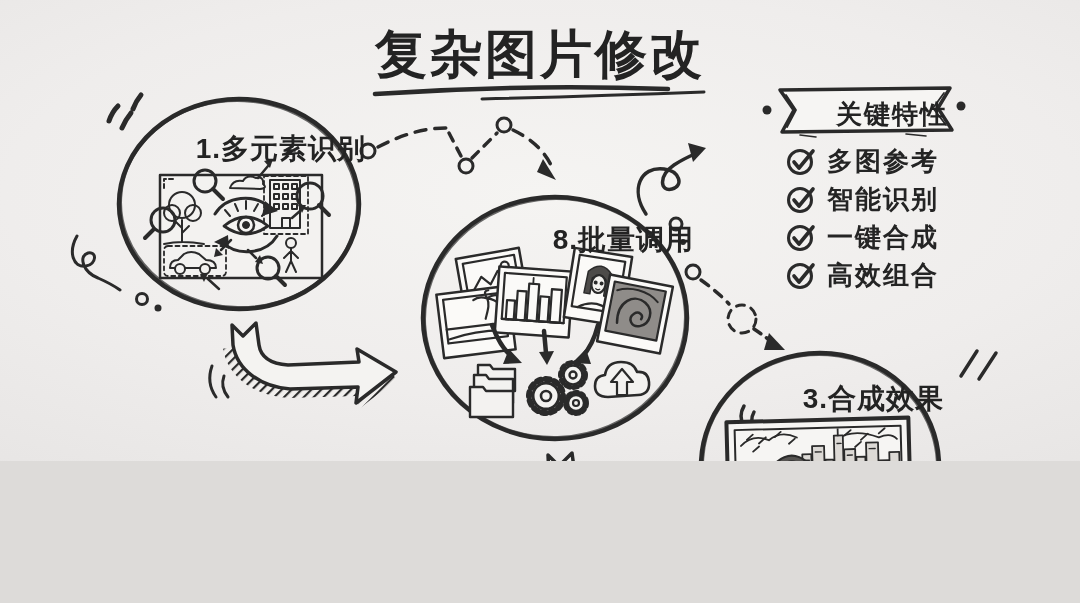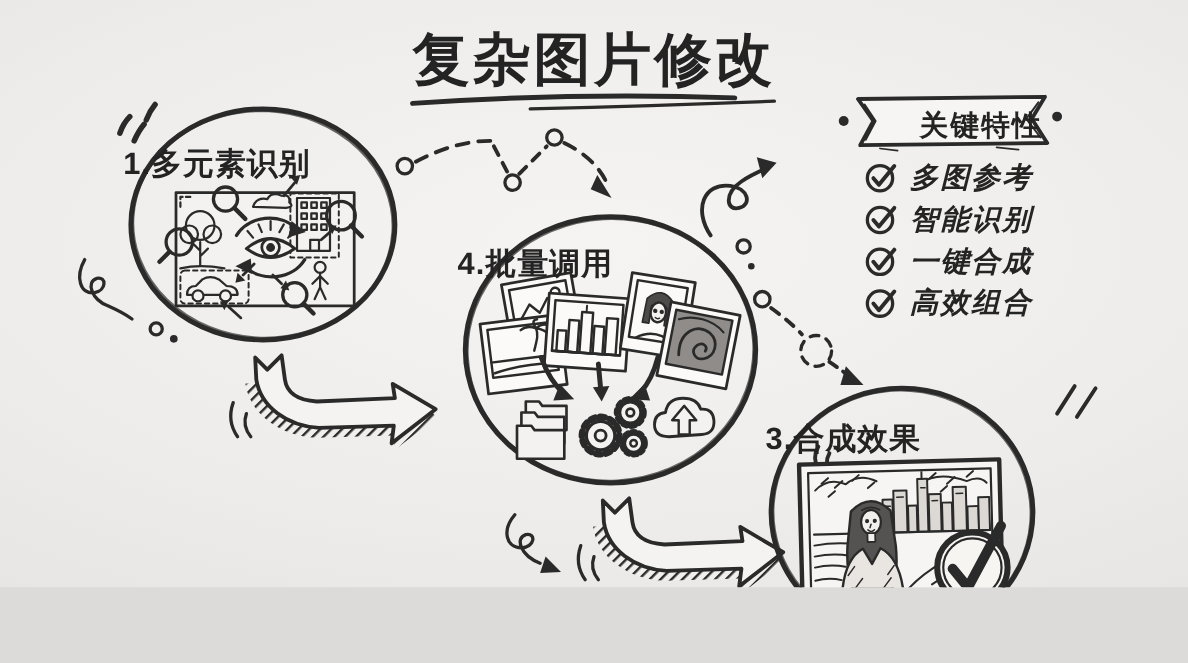--- a/index.html
+++ b/index.html
@@ -1,30 +1,30 @@
 <!DOCTYPE html>
 <html><head>
 <meta charset="utf-8">
 <style>
   html,body{margin:0;padding:0;background:#dddbd9;}
   .stage{
-    position:relative;width:1080px;height:534px;overflow:hidden;
+    position:relative;width:1080px;height:461px;overflow:hidden;
     background:
       radial-gradient(ellipse 90% 80% at 50% 42%, #f5f4f2 0%, #efedec 55%, #e6e4e3 100%);
     font-family:"Liberation Sans",sans-serif;color:#242424;
   }
   .lbl{position:absolute;font-weight:bold;color:#232323;white-space:nowrap;}
   .page-title{left:0;right:0;top:20px;text-align:center;font-size:52px;letter-spacing:3px;}
   .abs{position:absolute;}
   svg{display:block;overflow:visible;}
-  .step-label{left:0;right:0;text-align:left;font-size:28px;letter-spacing:1px;}
+  .step-label{left:0;right:0;text-align:right;font-size:28px;letter-spacing:1px;}
   .banner-label{left:778px;top:97px;width:170px;text-align:right;font-size:26px;letter-spacing:2px;}
   .features{position:absolute;left:786px;top:142px;display:flex;flex-direction:column;}
   .feature-row{display:flex;align-items:center;height:38px;gap:9px;}
-  .feature-row span{font-size:26px;font-weight:bold;letter-spacing:2px;color:#242424;font-style:italic;}
+  .feature-row span{font-size:26px;font-weight:bold;letter-spacing:2px;color:#242424;}
 </style>
 </head>
 <body>
 
 <div class="stage">
 
   <svg class="abs" style="left:0;top:0" width="1080" height="603" viewBox="0 0 1080 603">
     <defs>
       <pattern id="hp" width="7" height="7" patternUnits="userSpaceOnUse" patternTransform="rotate(45)">
         <rect width="7" height="7" fill="#f1efed"></rect>
@@ -270,21 +270,21 @@
         <circle cx="160" cy="212" r="10.5" stroke-width="5" stroke-dasharray="3 3.8"></circle>
         <circle cx="160" cy="212" r="8" fill="#f3f2f0" stroke-width="2.4"></circle>
         <circle cx="160" cy="212" r="3" stroke-width="2.2"></circle>
       </g>
 
       <g stroke-width="2.6">
         <path d="M192,206 q-13,0 -13,-11 q0,-10 10,-11 q2,-13 16,-13 q13,0 16,10 q11,-1 12,10 q1,12 -11,13 Z" fill="#f3f2f0"></path>
         <path d="M206,178 L195,191 L201,191 L201,204 L211,204 L211,191 L217,191 Z" fill="#f3f2f0" stroke-width="2.2"></path>
       </g>
     </svg>
-    <div class="lbl step-label" style="top:30px">4.批量调用</div>
+    <div class="lbl step-label" style="top:30px">8.批量调用</div>
   </div>
 
   <div class="abs" style="left:696px;top:346px;width:248px;height:240px">
     <svg width="248" height="240" viewBox="0 0 248 240">
       <ellipse cx="124" cy="120" rx="119" ry="113" fill="none" stroke="#2a2a2a" stroke-width="4.5"></ellipse>
       <ellipse cx="124" cy="120" rx="117" ry="111" fill="none" stroke="#2a2a2a" stroke-width="2" opacity=".7" transform="rotate(4 124 120)"></ellipse>
     </svg>
     <svg class="abs" style="left:0;top:0" width="248" height="240" viewBox="0 0 248 240" stroke="#2a2a2a" fill="none" stroke-linecap="round" stroke-linejoin="round">
       <defs>
           <clipPath id="frameClip">

